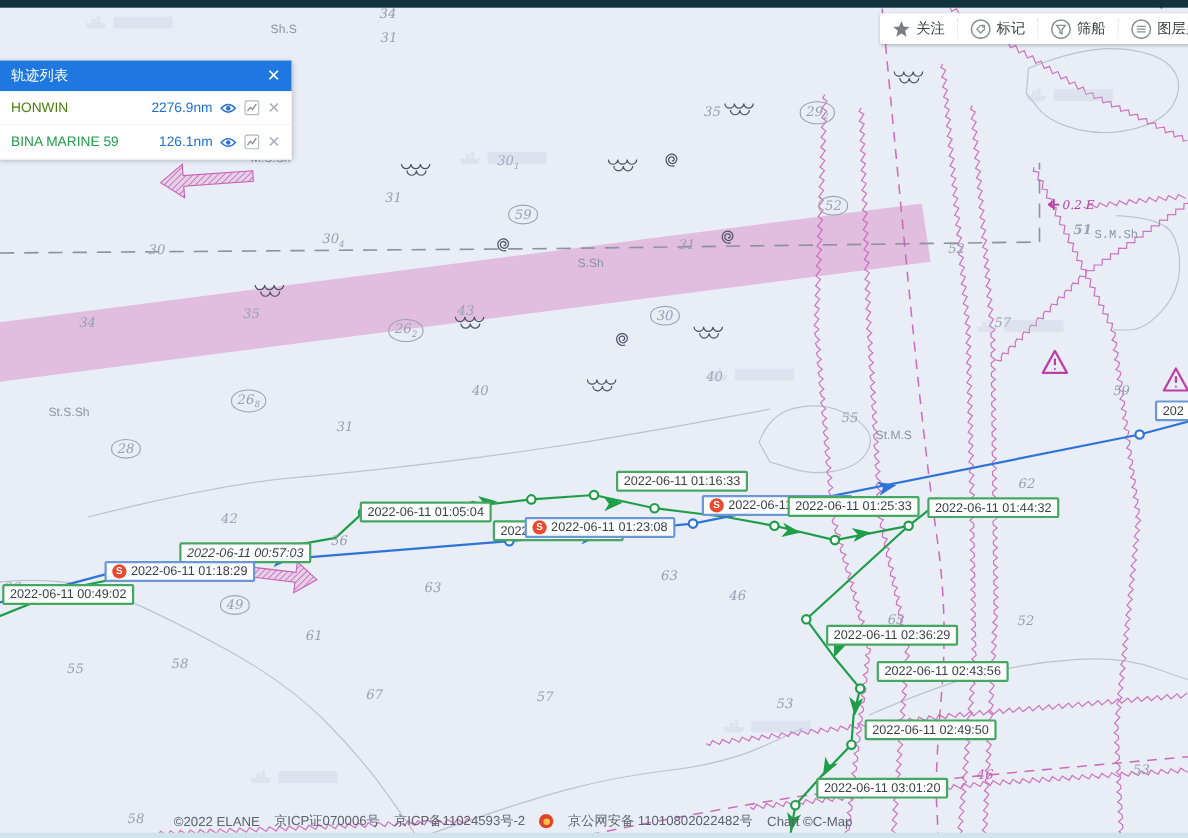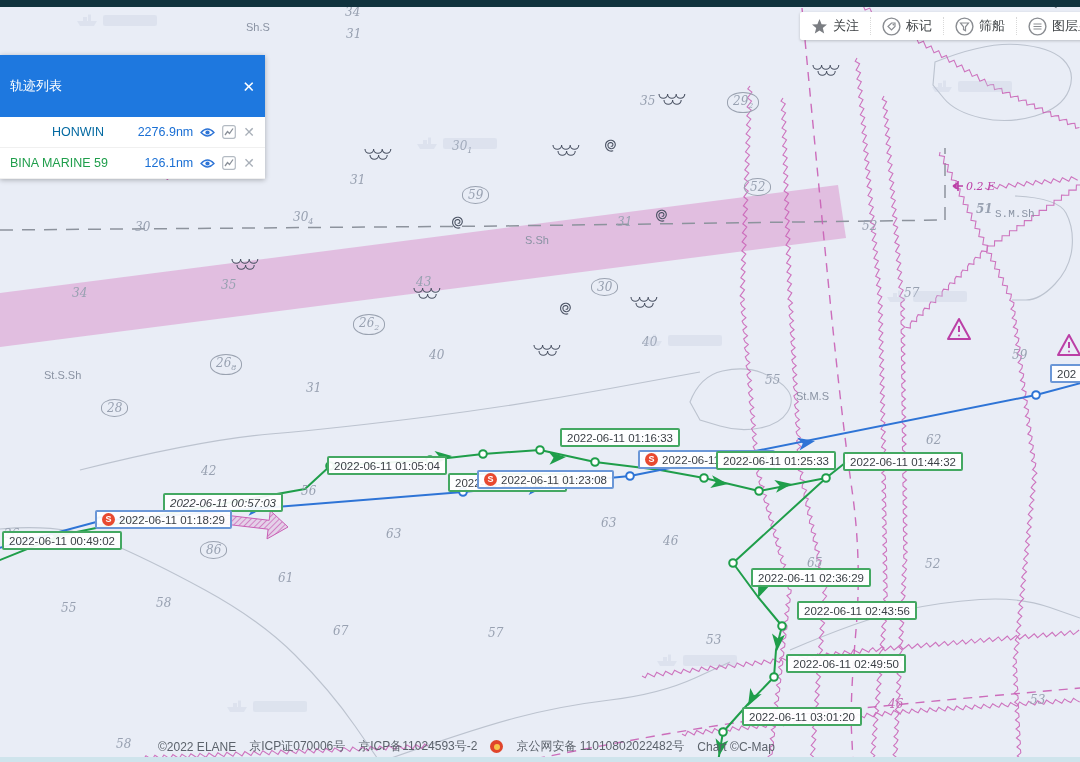--- a/index.html
+++ b/index.html
@@ -18,21 +18,21 @@
   .tlabel{position:absolute;display:flex;align-items:center;gap:4px;
     background:rgba(255,255,255,.93);border:2px solid;border-radius:2px;
     padding:0 5px;height:15px;font-size:11.5px;color:#3a3f45;white-space:nowrap;z-index:3;}
   .tlabel .sbadge{width:13px;height:13px;border-radius:50%;color:#fff;font-size:9px;
     font-weight:bold;text-align:center;line-height:13px;flex:0 0 13px;}
   .wmark{position:absolute;display:flex;align-items:center;gap:4px;opacity:.28;z-index:1;}
   .wmark .bar{width:54px;height:11px;border-radius:2px;background:#c0c9dc;}
   #track-panel{position:absolute;left:0;top:55px;width:265px;z-index:50;
     box-shadow:0 1px 5px rgba(0,0,0,.28);background:#fff;}
   #panel-header{height:28px;background:#1e78df;color:#fff;display:flex;
-    align-items:center;padding:17px 10px;font-size:13px;}
+    align-items:center;padding:0 10px;font-size:13px;}
   #panel-header .grow{flex:1;}
   #panel-close{font-size:15px;cursor:pointer;line-height:1;}
   .prow{height:30px;display:flex;align-items:center;padding:0 10px;gap:7px;
     border-bottom:1px solid #f0f0f0;background:#fff;font-size:12.5px;}
   .prow .pname{flex:1;white-space:nowrap;overflow:hidden;}
   .prow .pdist{color:#1a6fd4;}
   .prow .picon{display:flex;align-items:center;}
   .prow .px{color:#a8afb8;font-size:14px;line-height:1;cursor:pointer;}
   #map-toolbar{position:absolute;left:800px;top:12px;height:28px;z-index:50;
     display:flex;align-items:center;background:#fff;border-radius:2px;
@@ -245,25 +245,25 @@
       <div class="sounding" style="left: 333px; top: 625px;">67</div>
       <div class="sounding" style="left: 488px; top: 627px;">57</div>
       <div class="sounding" style="left: 116px; top: 738px;">58</div>
       <div class="sounding" style="left: 4px; top: 528px;">26<sub>8</sub></div>
       <div class="sounding" style="left: 1030px; top: 694px;">53</div>
       <div class="sounding mag" style="left: 888px; top: 698px;">46</div>
       <div class="sounding" style="left: 765px; top: 374px;">55</div>
       <div class="sounding circled" style="left: 727px; top: 92px;">29<sub>2</sub></div>
       <div class="sounding circled" style="left: 462px; top: 186px;">59</div>
       <div class="sounding circled" style="left: 744px; top: 178px;">52</div>
-      <div class="sounding circled" style="left: 353px; top: 290px; margin-top: 24px;">26<sub>2</sub></div>
+      <div class="sounding circled" style="left: 353px; top: 290px;">26<sub>2</sub></div>
       <div class="sounding circled" style="left: 591px; top: 278px;">30</div>
       <div class="sounding circled" style="left: 210px; top: 354px;">26<sub>8</sub></div>
       <div class="sounding circled" style="left: 101px; top: 399px;">28</div>
-      <div class="sounding circled" style="left: 200px; top: 541px;">86</div>
+      <div class="sounding circled" style="left: 200px; top: 541px;">49</div>
       <div class="seabed" style="left: 246px; top: 22px;">Sh.S</div>
       <div class="seabed" style="left: 228px; top: 139px;">M.S.Sh</div>
       <div class="seabed" style="left: 525px; top: 235px;">S.Sh</div>
       <div class="seabed" style="left: 44px; top: 370px;">St.S.Sh</div>
       <div class="seabed" style="left: 796px; top: 391px;">St.M.S</div>
       <div class="seabed" style="left: 995px; top: 209px; font-family: Liberation Mono, monospace;">S.M.Sh</div>
       <div class="tlabel" style="left: 638px; top: 450px; border-color: rgb(107, 151, 215);">
         <span class="sbadge" style="background: rgb(232, 74, 48);">S</span>
         <span>2022-06-11 01:32:12</span>
       </div>
@@ -314,21 +314,21 @@
     </div>
 
   <div id="track-panel">
     <div id="panel-header" style="background: rgb(30, 120, 223);">
       <span>轨迹列表</span>
       <span class="grow"></span>
       <span id="panel-close">✕</span>
     </div>
     <div id="panel-rows">
         <div class="prow">
-          <span class="pname" style="color: #0369a1; margin-left: 42px;">HONWIN</span>
+          <span class="pname" style="color: #4d7c0f;">HONWIN</span>
           <span class="pdist">2276.9nm</span>
           <span class="picon">
             <svg width="15" height="11" viewBox="0 0 15 11">
               <path d="M1 5.5 Q7.5 -1.5 14 5.5 Q7.5 12.5 1 5.5 Z" fill="none" stroke="#2e74d6" stroke-width="1.3"></path>
               <circle cx="7.5" cy="5.5" r="2.1" fill="#2e74d6"></circle>
             </svg>
           </span>
           <span class="picon">
             <svg width="14" height="14" viewBox="0 0 14 14">
               <rect x="0.7" y="0.7" width="12.6" height="12.6" rx="2" fill="none" stroke="#b3bac2" stroke-width="1.2"></rect>

